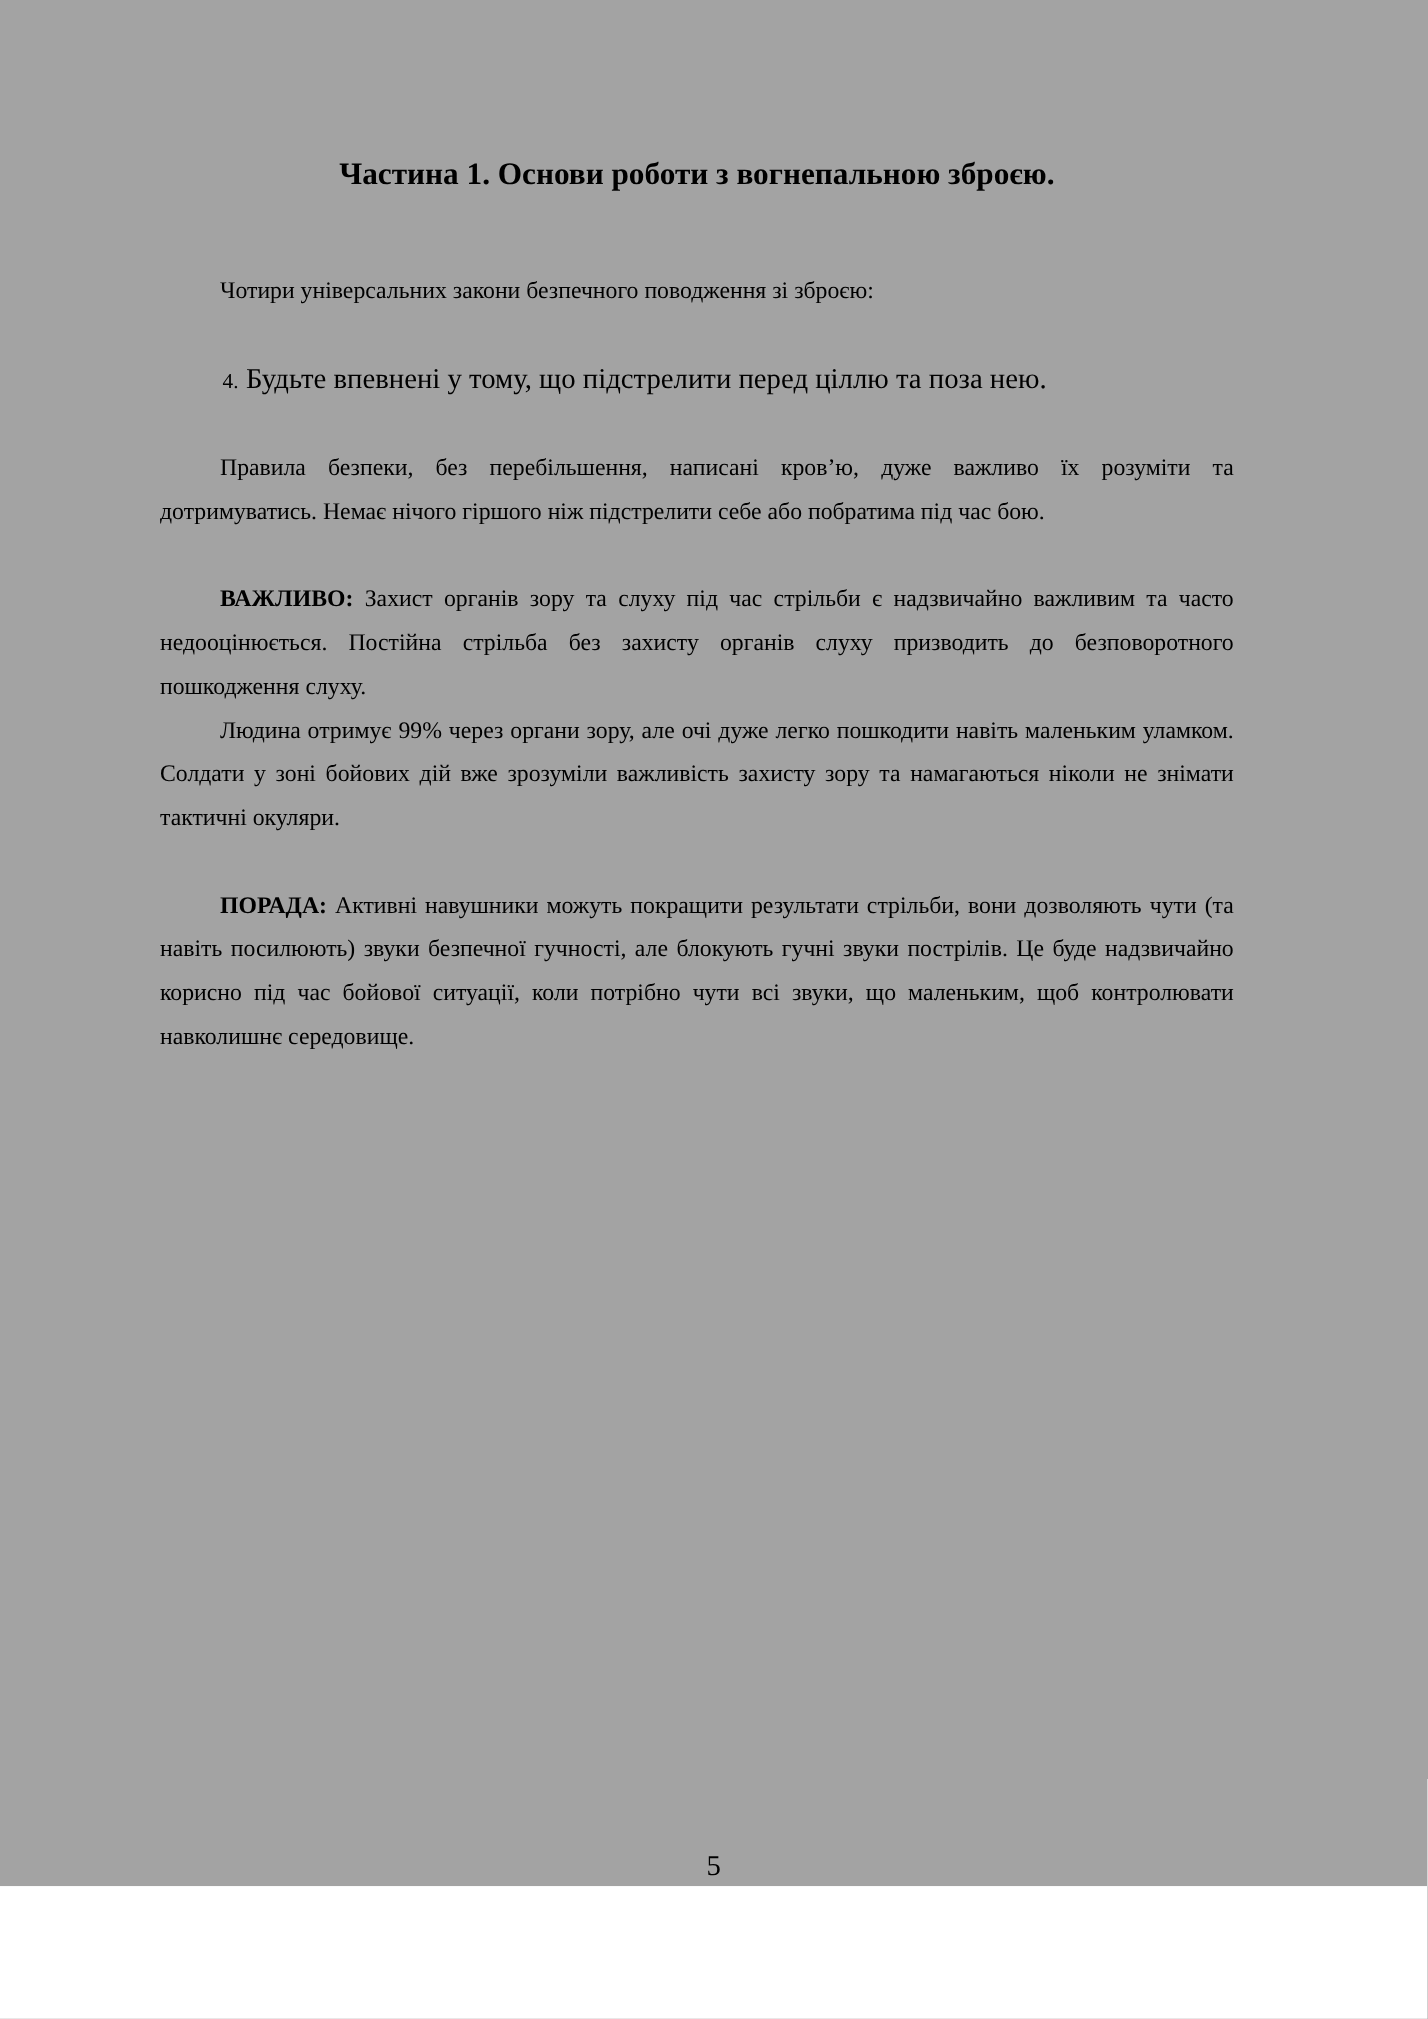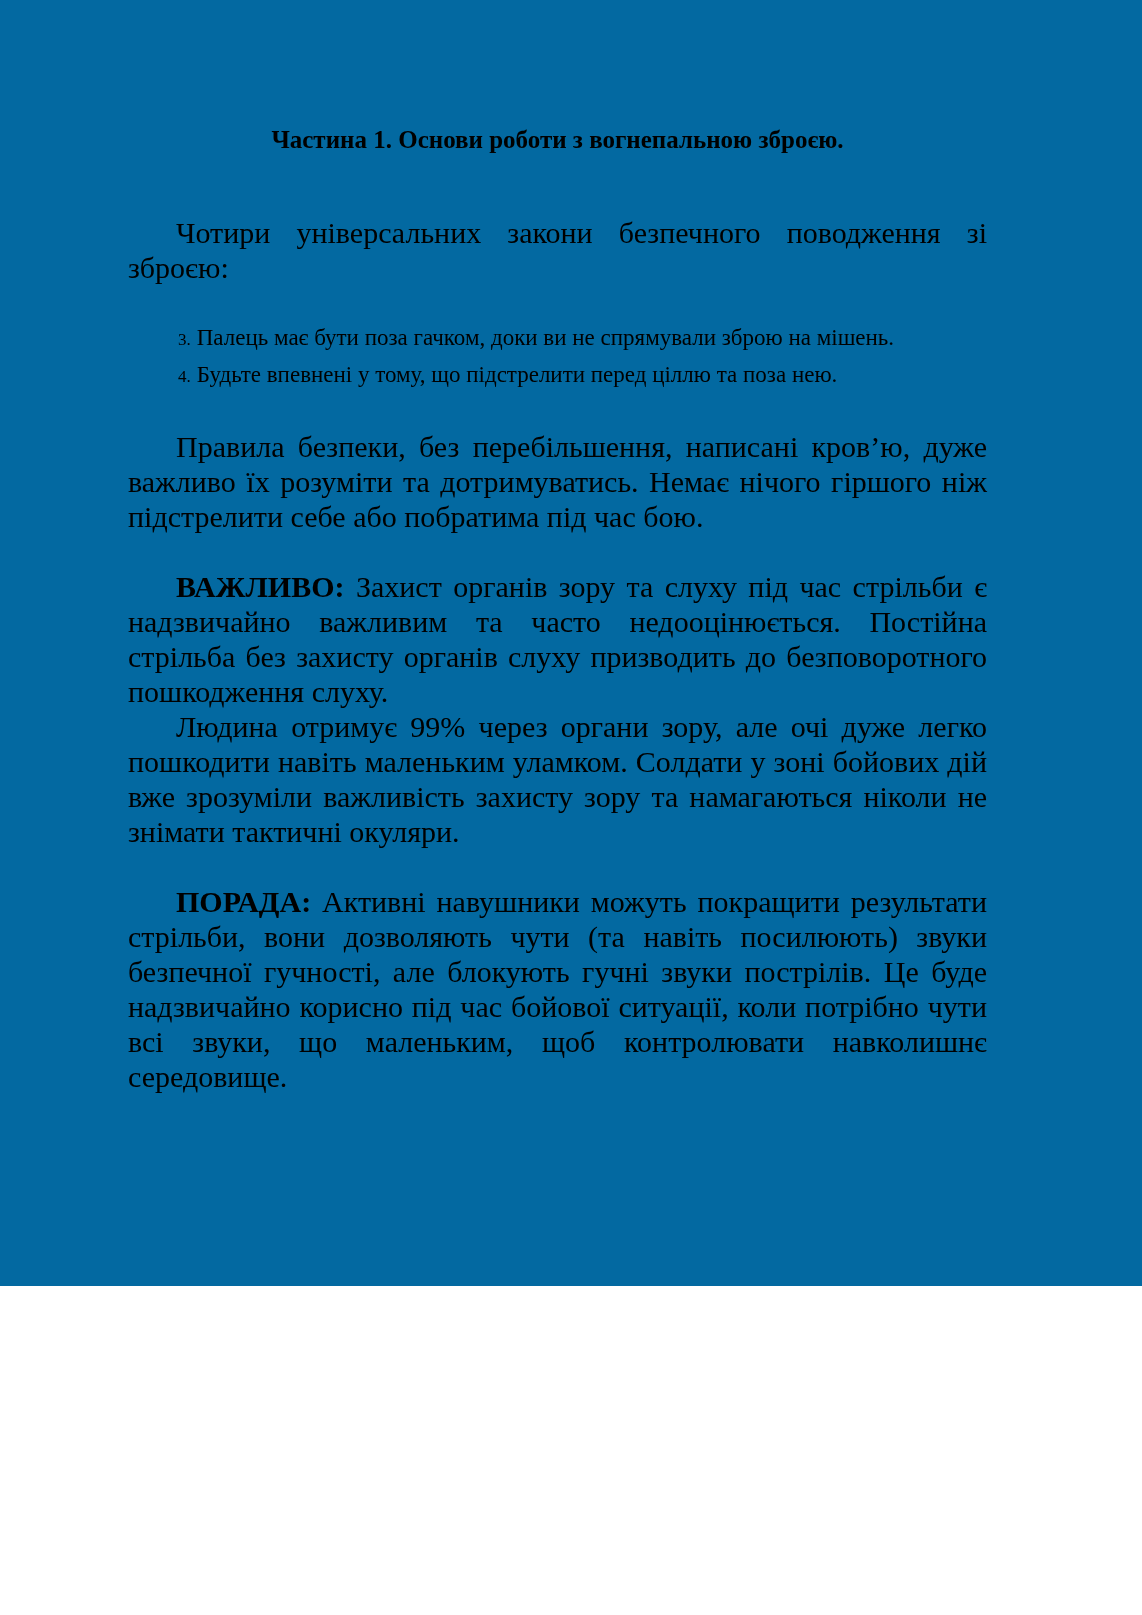--- a/index.html
+++ b/index.html
@@ -3,37 +3,37 @@
 <meta charset="utf-8">
 <style>
   html, body {
     margin: 0;
     padding: 0;
     background: #ffffff;
   }
   .page {
     position: relative;
     width: 1142px;
-    height: 1286px;
-    background: #0369a1;
+    height: 1509px;
+    background: #a3a3a3;
     box-sizing: border-box;
     padding: 122px 155px 0 128px;
     font-family: "Liberation Serif", serif;
     color: #000000;
     overflow: hidden;
   }
   .title {
     font-size: 25px;
     font-weight: bold;
     text-align: center;
     line-height: 35px;
     margin: 0 0 58px 0;
   }
   p.body-par {
-    font-size: 30px;
+    font-size: 19px;
     line-height: 35px;
     text-align: justify;
     margin: 0;
   }
   .indent {
     text-indent: 48px;
   }
   .gap {
     margin-top: 35px !important;
   }
@@ -68,21 +68,20 @@
 </head>
 <body>
 
 <div class="page">
 
   <h1 class="title">Частина 1. Основи роботи з вогнепальною зброєю.</h1>
 
   <p class="body-par indent">Чотири універсальних закони безпечного поводження зі зброєю:</p>
 
   <div class="laws gap">
-    <p><span class="law-num">3.</span><span>Палець має бути поза гачком, доки ви не спрямували зброю на мішень.</span></p>
     <p><span class="law-num">4.</span><span>Будьте впевнені у тому, що підстрелити перед ціллю та поза нею.</span></p>
   </div>
 
   <p class="body-par indent gap">Правила безпеки, без перебільшення, написані кров’ю, дуже важливо їх розуміти та дотримуватись. Немає нічого гіршого ніж підстрелити себе або побратима під час бою.</p>
 
   <p class="body-par indent gap"><span class="lead-bold">ВАЖЛИВО:</span> <span>Захист органів зору та слуху під час стрільби є надзвичайно важливим та часто недооцінюється. Постійна стрільба без захисту органів слуху призводить до безповоротного пошкодження слуху.</span></p>
 
   <p class="body-par indent">Людина отримує 99% через органи зору, але очі дуже легко пошкодити навіть маленьким уламком. Солдати у зоні бойових дій вже зрозуміли важливість захисту зору та намагаються ніколи не знімати тактичні окуляри.</p>
 
   <p class="body-par indent gap"><span class="lead-bold">ПОРАДА:</span> <span>Активні навушники можуть покращити результати стрільби, вони дозволяють чути (та навіть посилюють) звуки безпечної гучності, але блокують гучні звуки пострілів. Це буде надзвичайно корисно під час бойової ситуації, коли потрібно чути всі звуки, що маленьким, щоб контролювати навколишнє середовище.</span></p>

